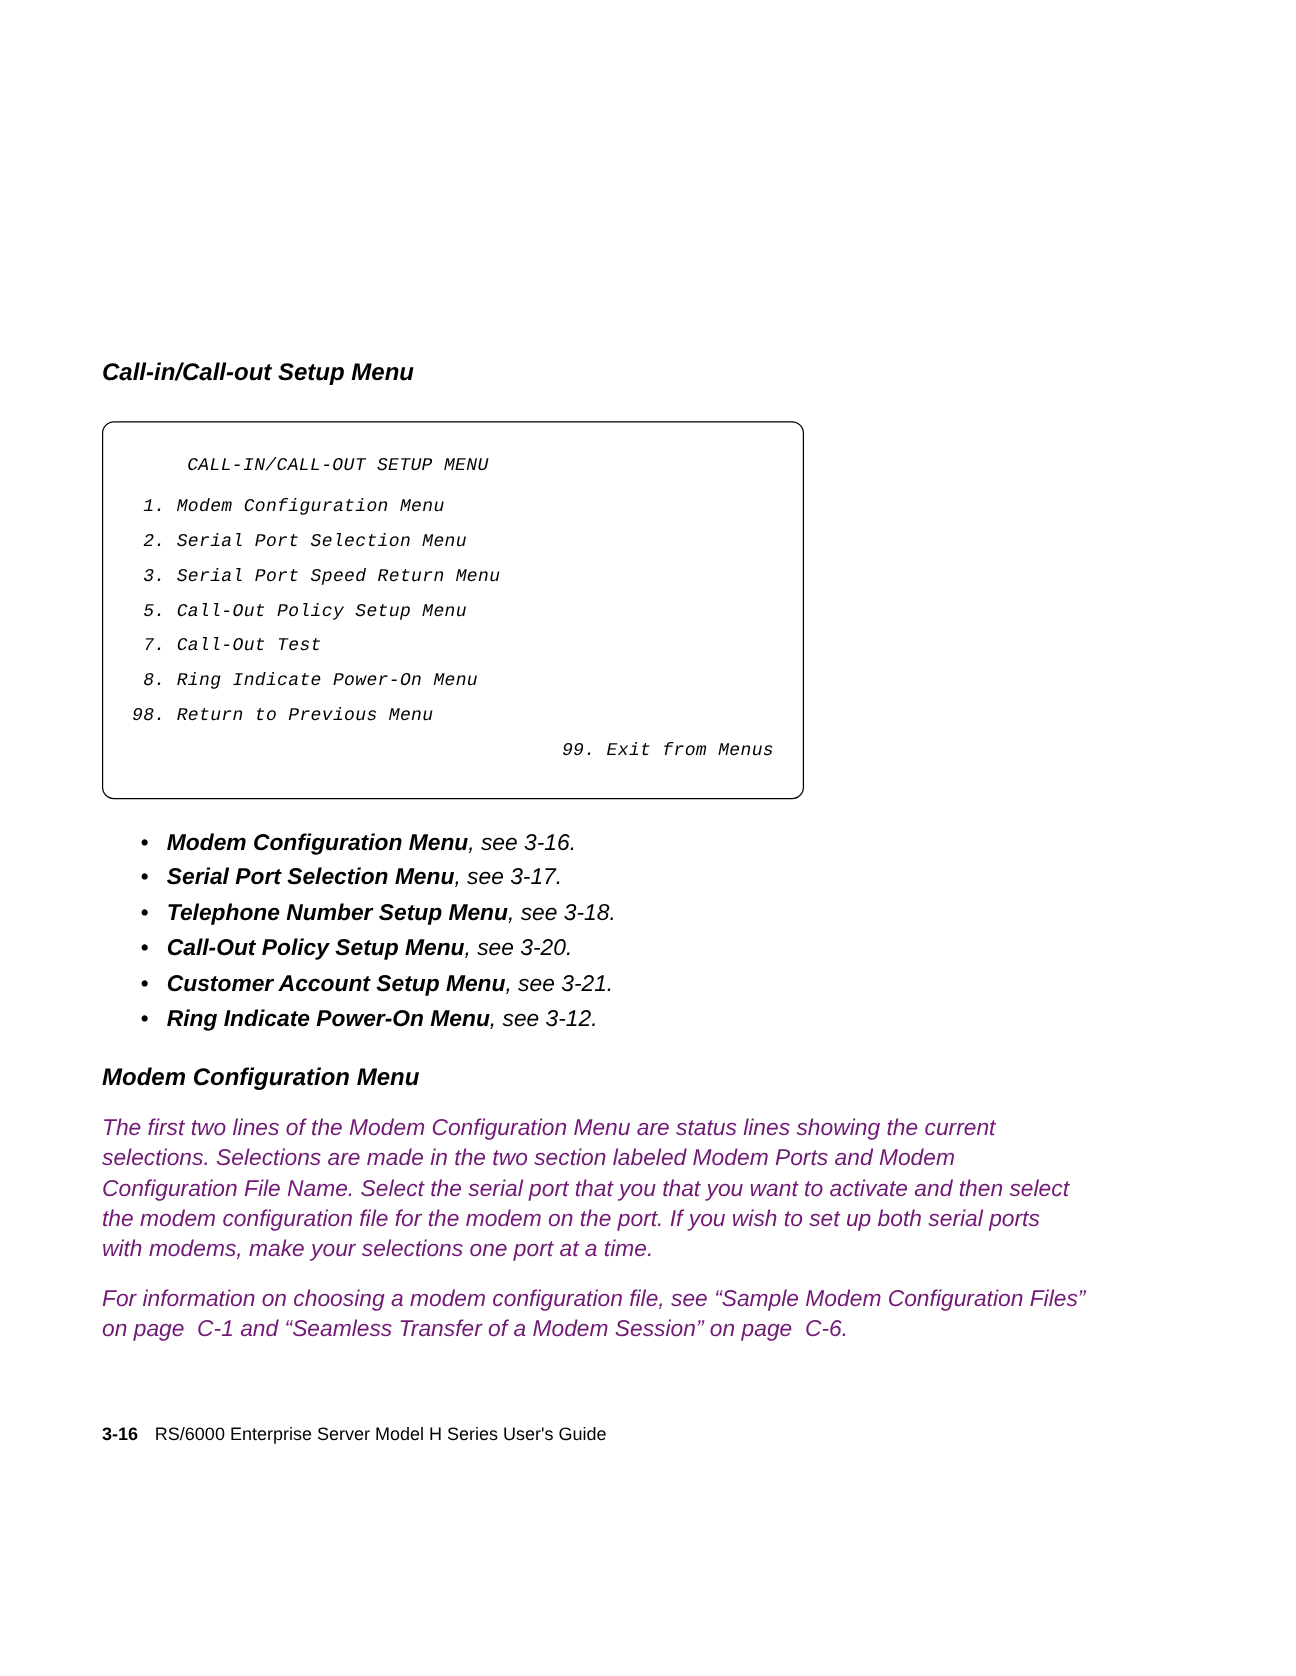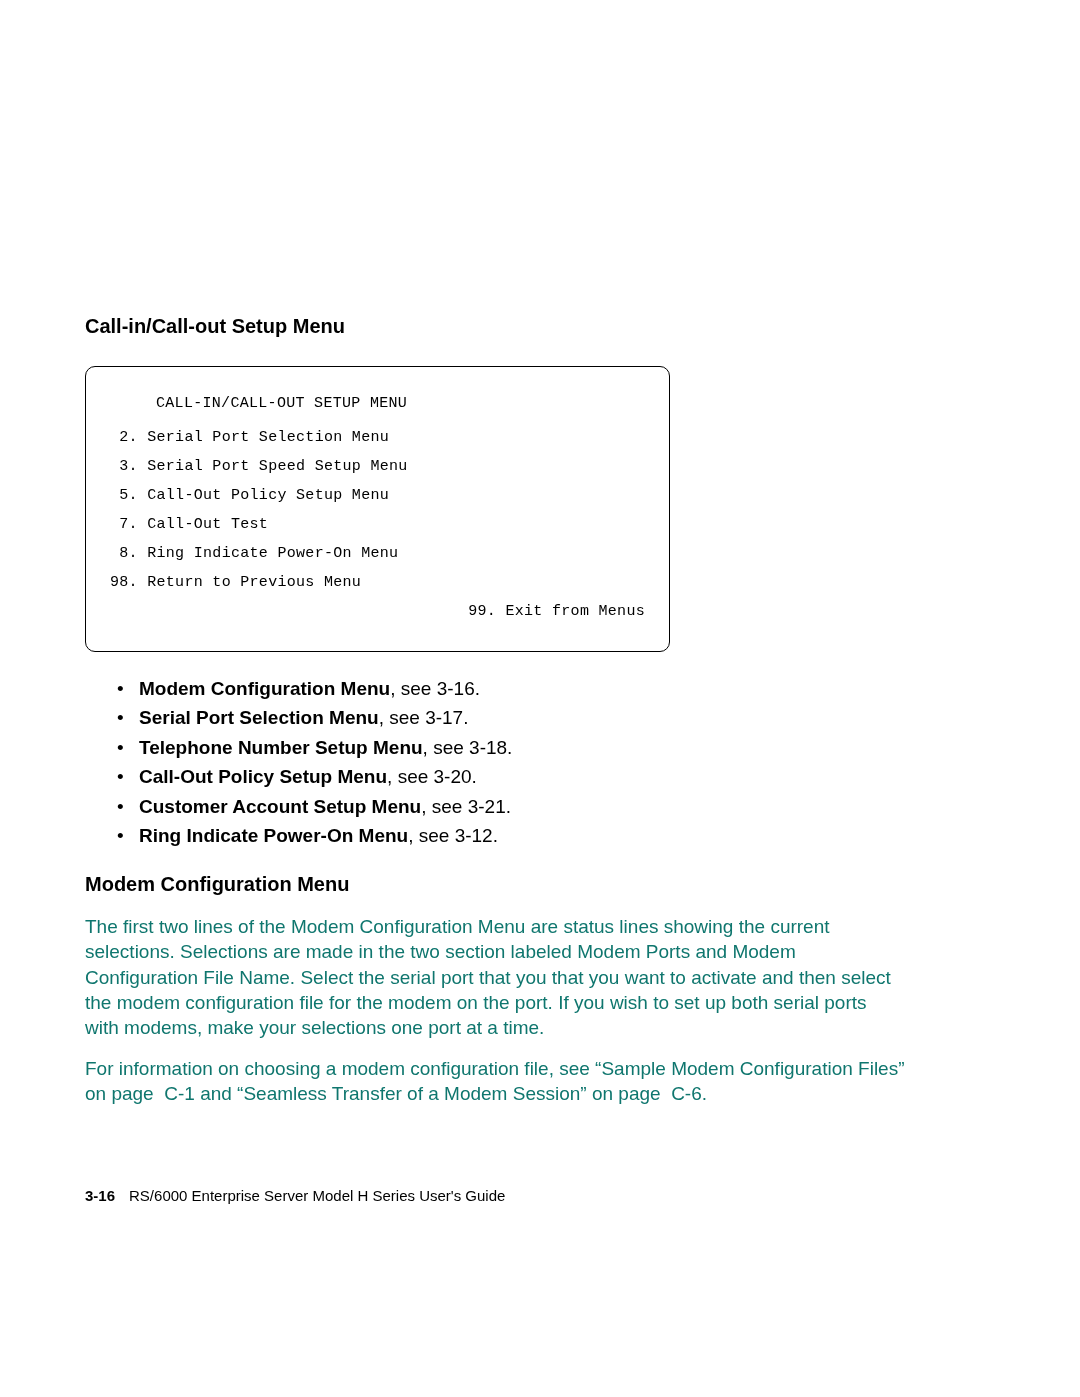--- a/index.html
+++ b/index.html
@@ -7,22 +7,23 @@
     padding: 0;
     background: #ffffff;
     font-family: Arial, Helvetica, sans-serif;
     width: 1080px;
     height: 1397px;
     position: relative;
   }
   .page {
     position: absolute;
     left: 85px;
-    top: 315px;
+    top: 300px;
     width: 820px;
+    font-style: italic;
   }
   .heading1 {
     font-weight: bold;
     font-size: 20px;
     margin-bottom: 28px;
     color: #000;
   }
   .heading2 {
     font-weight: bold;
     font-size: 20px;
@@ -77,21 +78,21 @@
     position: absolute;
     left: 0;
     font-size: 19px;
   }
   .bold {
     font-weight: bold;
   }
   .para {
     font-size: 19px;
     line-height: 1.34;
-    color: #0f766e;
+    color: #701a75;
     margin: 0 0 15px 0;
     text-align: left;
   }
   .footer {
     position: absolute;
     left: 85px;
     top: 1187px;
     font-size: 15px;
     color: #000;
   }
@@ -102,22 +103,23 @@
 </style>
 </head>
 <body>
 
 <div class="page">
 
   <div class="heading1">Call-in/Call-out Setup Menu</div>
 
   <div class="menu-box">
     <div class="menu-title">CALL-IN/CALL-OUT SETUP MENU</div>
+    <div class="menu-item"><span> 1.</span> <span>Modem Configuration Menu</span></div>
     <div class="menu-item"><span> 2.</span> <span>Serial Port Selection Menu</span></div>
-    <div class="menu-item"><span> 3.</span> <span>Serial Port Speed Setup Menu</span></div>
+    <div class="menu-item"><span> 3.</span> <span>Serial Port Speed Return Menu</span></div>
     <div class="menu-item"><span> 5.</span> <span>Call-Out Policy Setup Menu</span></div>
     <div class="menu-item"><span> 7.</span> <span>Call-Out Test</span></div>
     <div class="menu-item"><span> 8.</span> <span>Ring Indicate Power-On Menu</span></div>
     <div class="menu-item"><span>98.</span> <span>Return to Previous Menu</span></div>
     <div class="menu-item"><span>99.</span> <span>Exit from Menus</span></div>
   </div>
 
   <ul class="bullet-list">
     <li><span class="bold">Modem Configuration Menu</span><span>, see 3-16.</span></li>
     <li><span class="bold">Serial Port Selection Menu</span><span>, see 3-17.</span></li>

